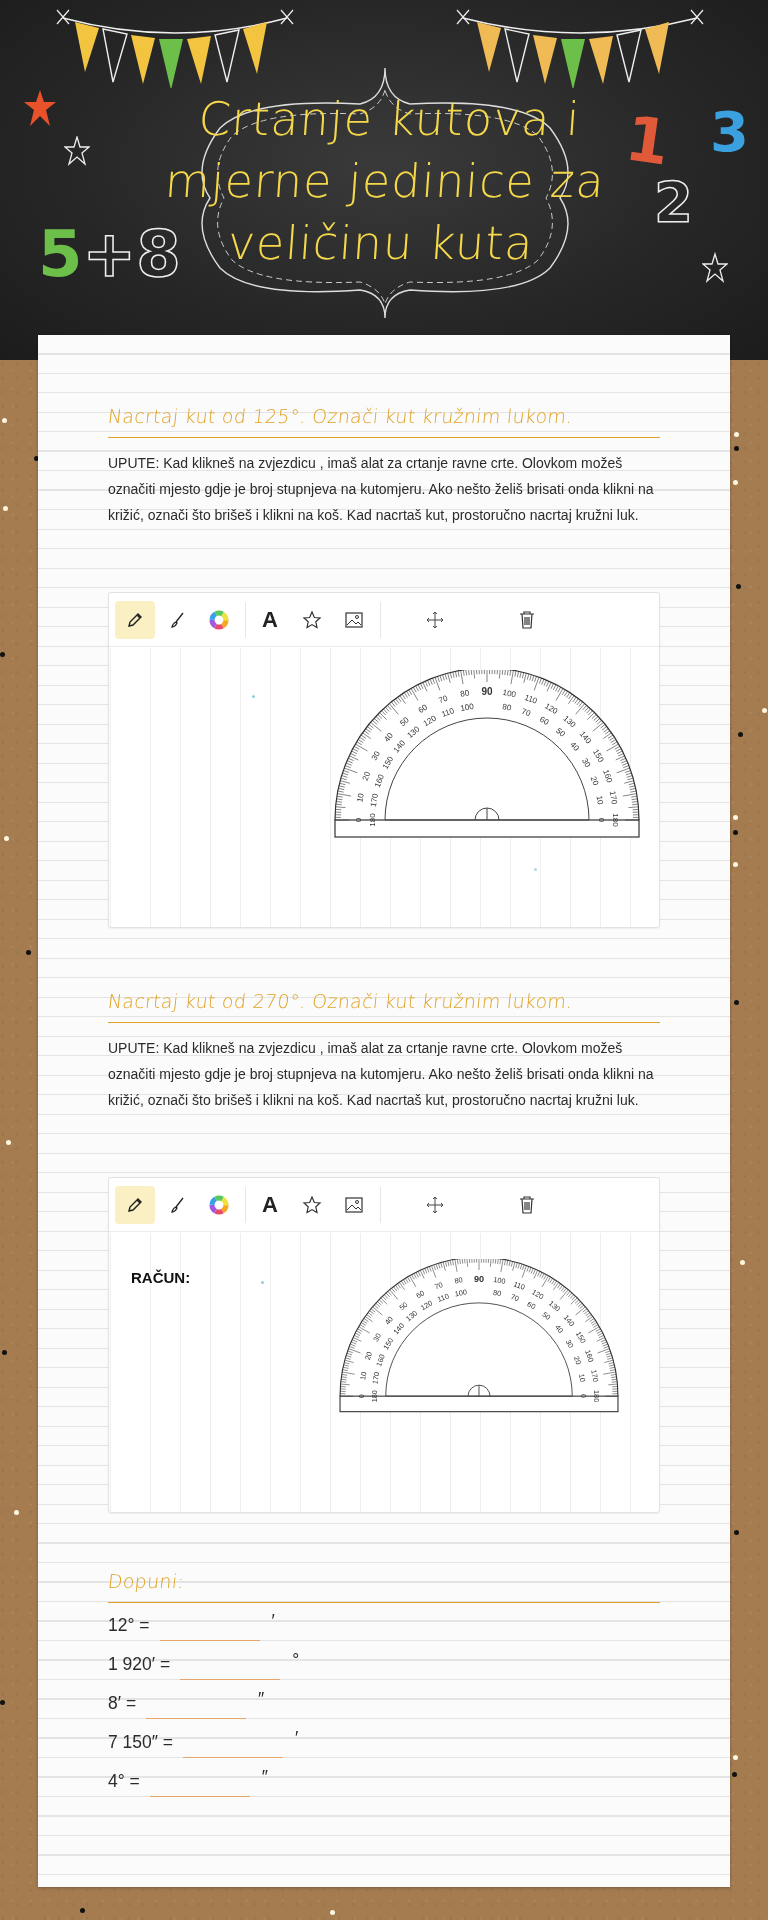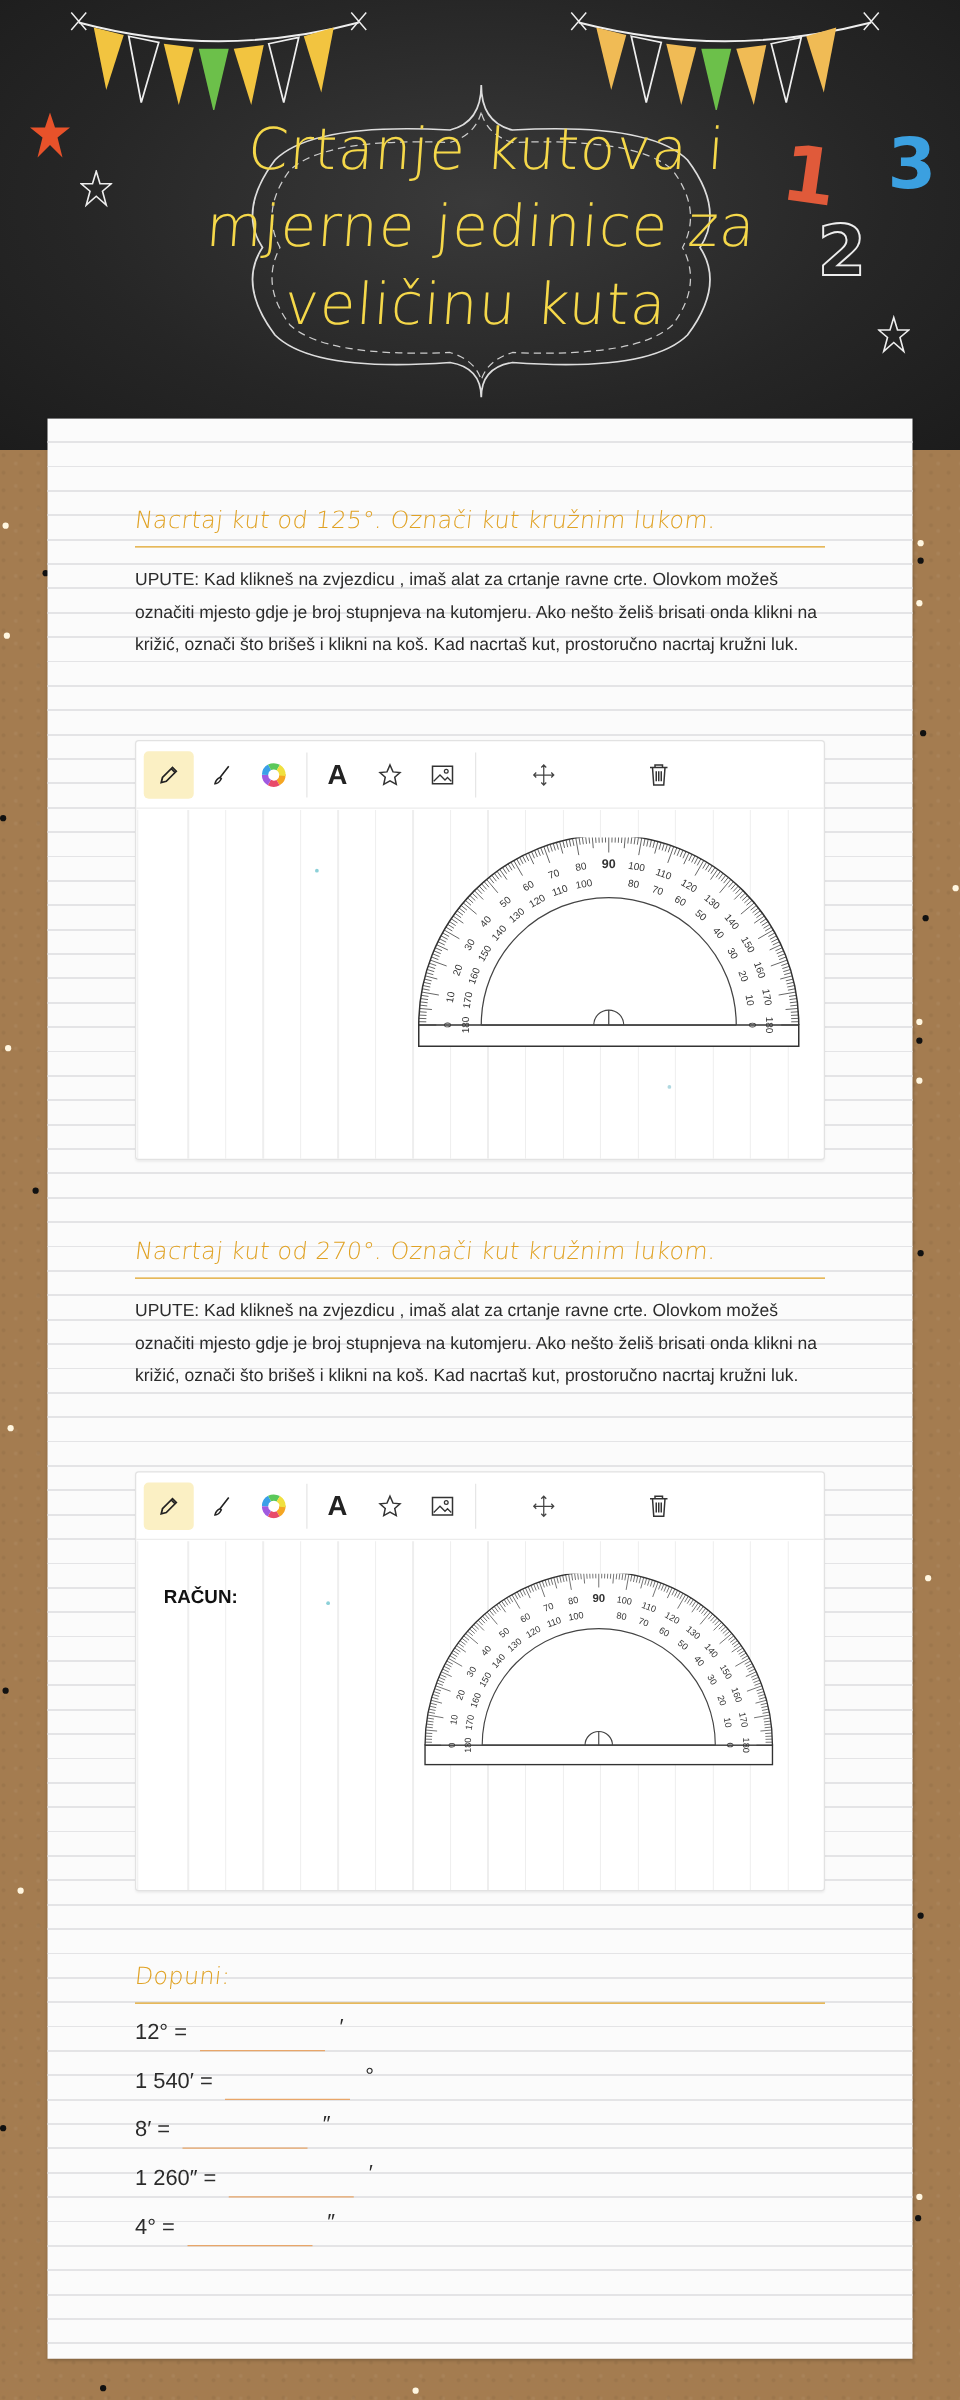--- a/index.html
+++ b/index.html
@@ -182,20 +182,23 @@
 
   <svg style="position:absolute;left:24px;top:88px" width="32" height="40" viewBox="0 0 32 40">
     <polygon points="16,2 20,14 32,14 22,22 26,38 16,28 6,38 10,22 0,14 12,14" fill="#e8522a"></polygon>
   </svg>
   <svg style="position:absolute;left:64px;top:136px" width="26" height="30" viewBox="0 0 26 30">
     <polygon points="13,1 16,11 25,11 18,17 21,28 13,21 5,28 8,17 1,11 10,11" fill="none" stroke="#eee" stroke-width="1.3"></polygon>
   </svg>
   <svg style="position:absolute;left:702px;top:252px" width="26" height="32" viewBox="0 0 26 30">
     <polygon points="13,1 16,11 25,11 18,17 21,28 13,21 5,28 8,17 1,11 10,11" fill="none" stroke="#eee" stroke-width="1.3"></polygon>
   </svg>
+  <div class="deco" style="left:38px;top:222px;font-size:64px;line-height:64px;">
+    <span style="color:#6cc04a">5</span><span style="color:transparent;-webkit-text-stroke:1.5px #eee">+8</span>
+  </div>
   <div class="deco" style="left:626px;top:110px;font-size:62px;line-height:62px;color:#e05a3a;transform:rotate(8deg)">1</div>
   <div class="deco" style="left:654px;top:174px;font-size:56px;line-height:56px;color:transparent;-webkit-text-stroke:1.5px #eee">2</div>
   <div class="deco" style="left:710px;top:104px;font-size:56px;line-height:56px;color:#3ba0e0">3</div>
 </div>
 
 <div class="paper">
 
   <div class="section" style="top:70px">
     <div class="sec-title"><span>Nacrtaj kut od 125°. Označi kut kružnim lukom.</span></div>
     <div class="instr">UPUTE: Kad klikneš na zvjezdicu , imaš alat za crtanje ravne crte. Olovkom možeš označiti mjesto gdje je broj stupnjeva na kutomjeru. Ako nešto želiš brisati onda klikni na križić, označi što brišeš i  klikni na koš. Kad nacrtaš kut, prostoručno nacrtaj kružni luk.</div>
@@ -772,31 +775,31 @@
 
   <div class="section" style="top:1235px">
     <div class="sec-title"><span>Dopuni:</span></div>
     <div style="margin-top:12px" id="fill-rows">
       <div class="fill-row">
         <span class="lhs">12° =</span>
         <input class="blank" style="width: 100px; margin-left: 4px;" value="">
         <span class="unit">′</span>
       </div>
       <div class="fill-row">
-        <span class="lhs">1 540′ =</span>
+        <span class="lhs">1 920′ =</span>
         <input class="blank" style="width: 100px; margin-left: 4px;" value="">
         <span class="unit">°</span>
       </div>
       <div class="fill-row">
         <span class="lhs">8′ =</span>
         <input class="blank" style="width: 100px; margin-left: 4px;" value="">
         <span class="unit">″</span>
       </div>
       <div class="fill-row">
-        <span class="lhs">1 260″ =</span>
+        <span class="lhs">7 150″ =</span>
         <input class="blank" style="width: 100px; margin-left: 4px;" value="">
         <span class="unit">′</span>
       </div>
       <div class="fill-row">
         <span class="lhs">4° =</span>
         <input class="blank" style="width: 100px; margin-left: 4px;" value="">
         <span class="unit">″</span>
       </div>
     </div>
   </div>

